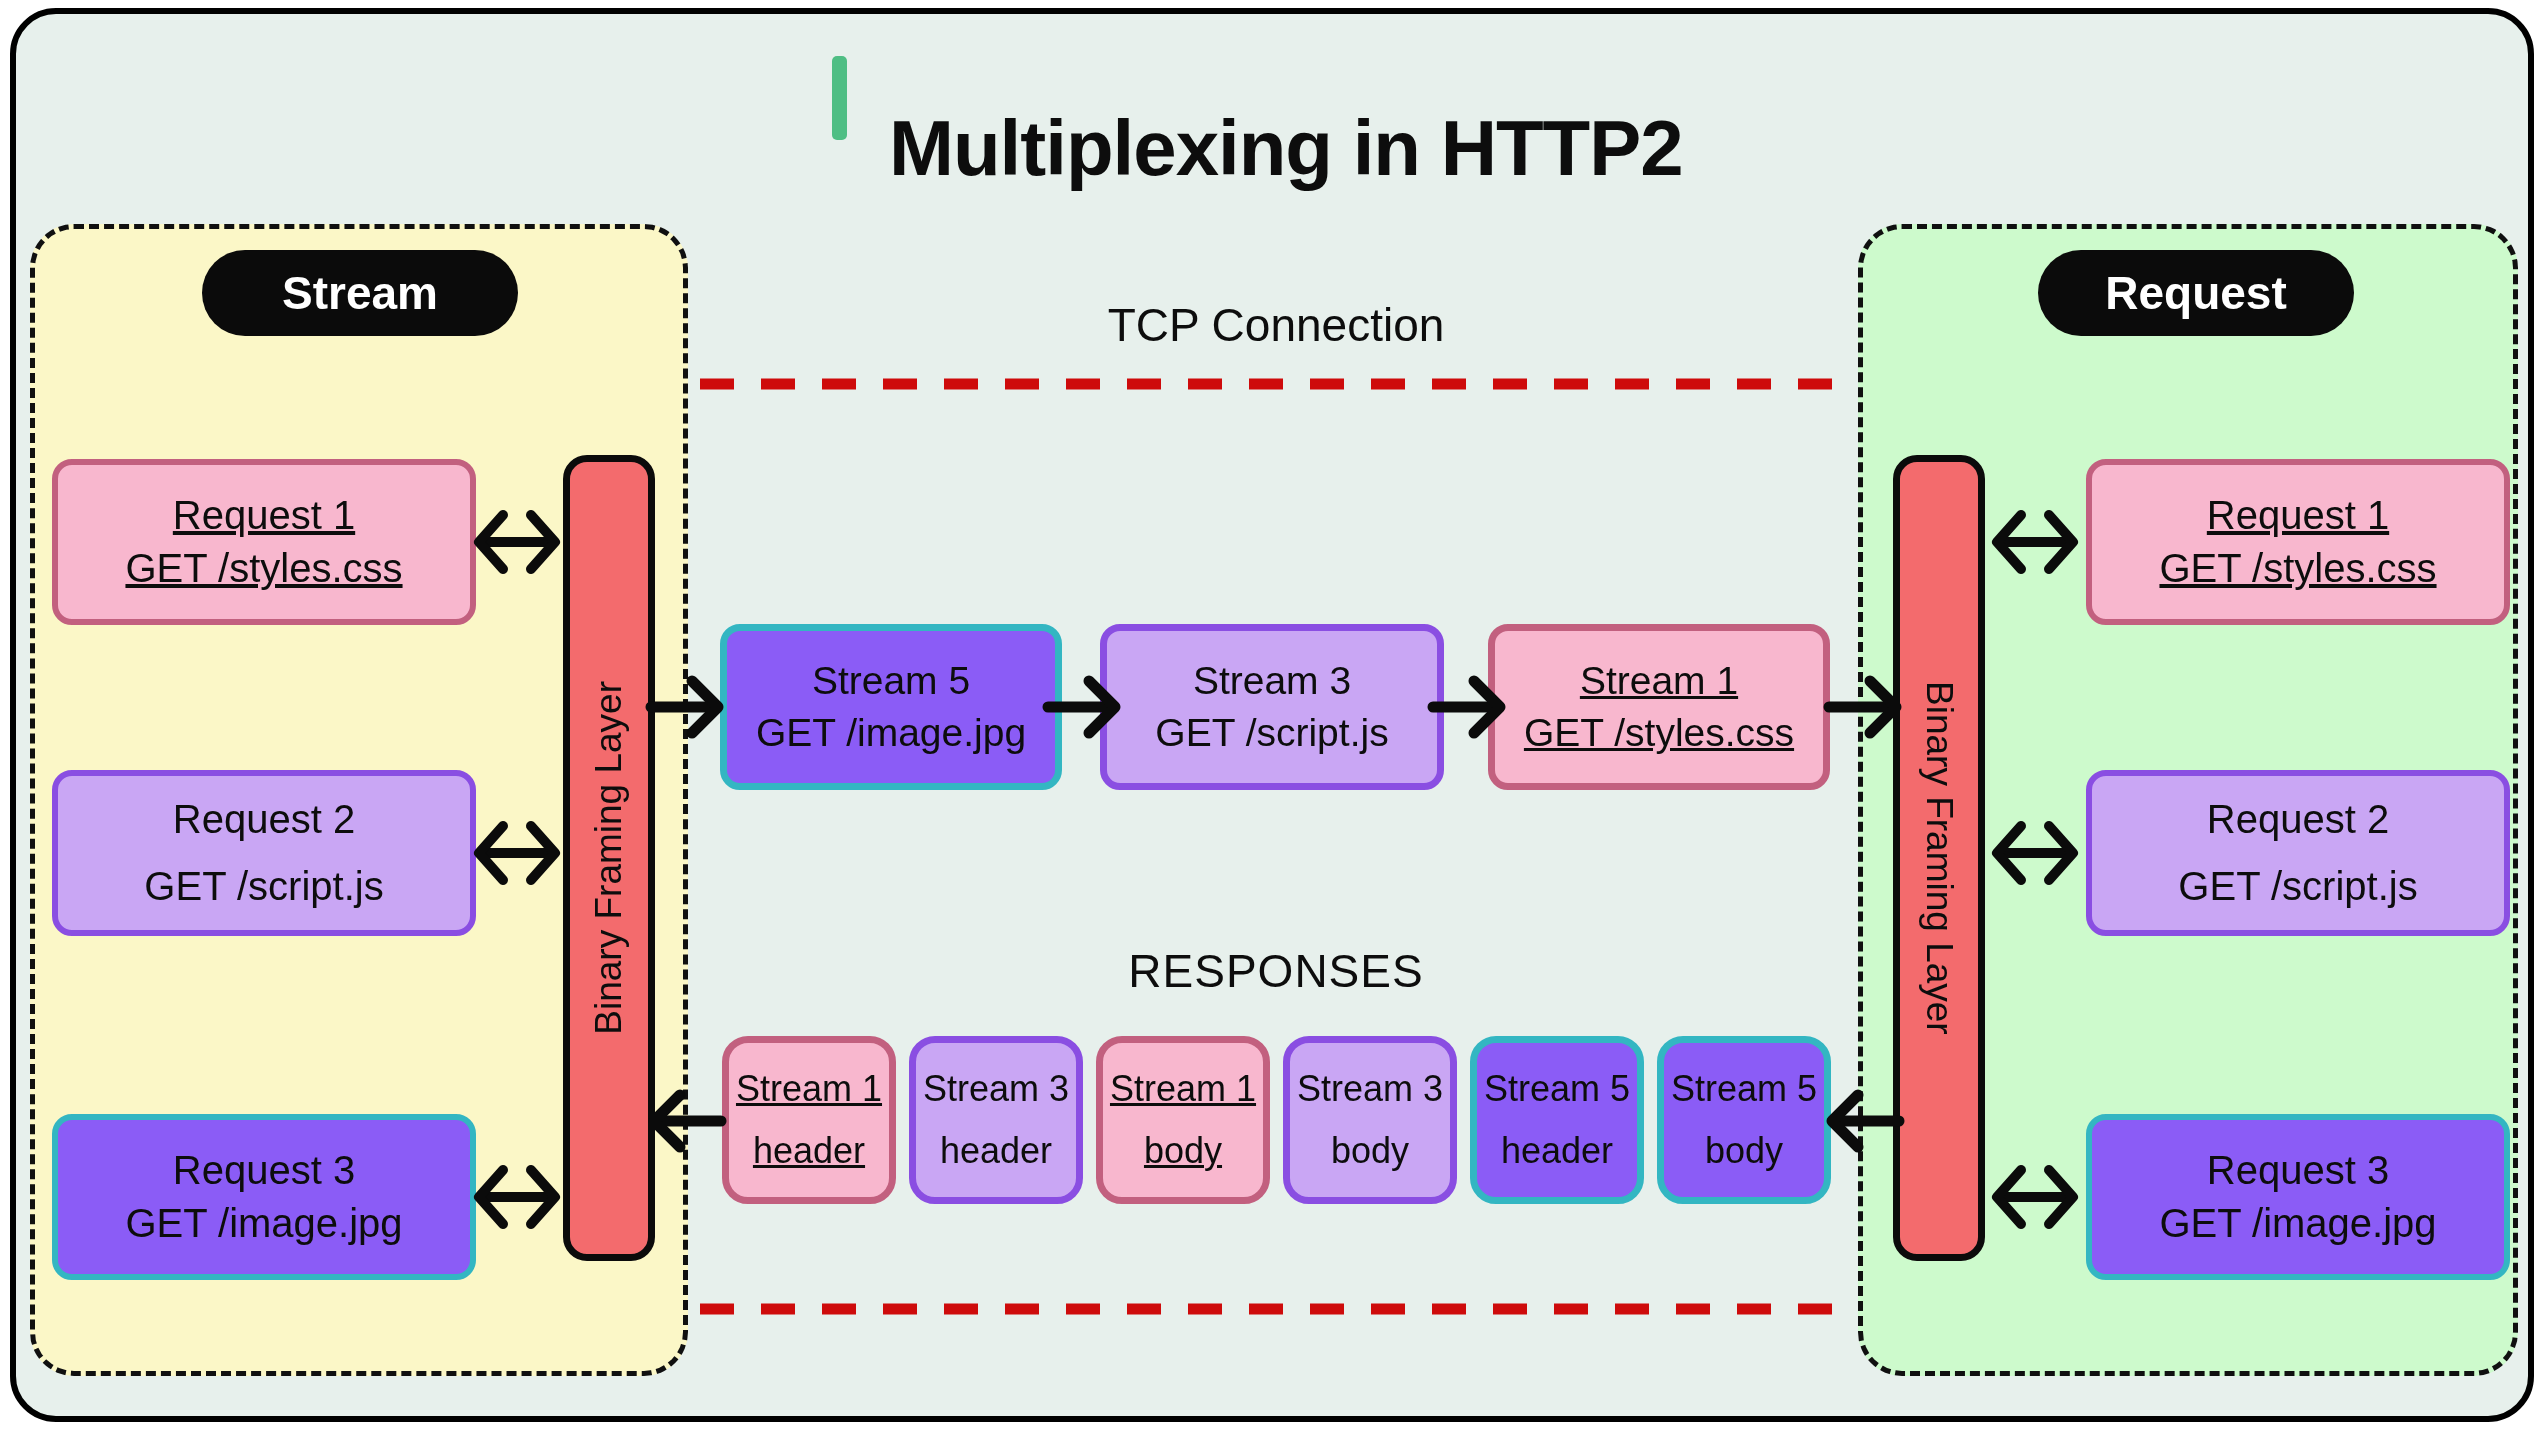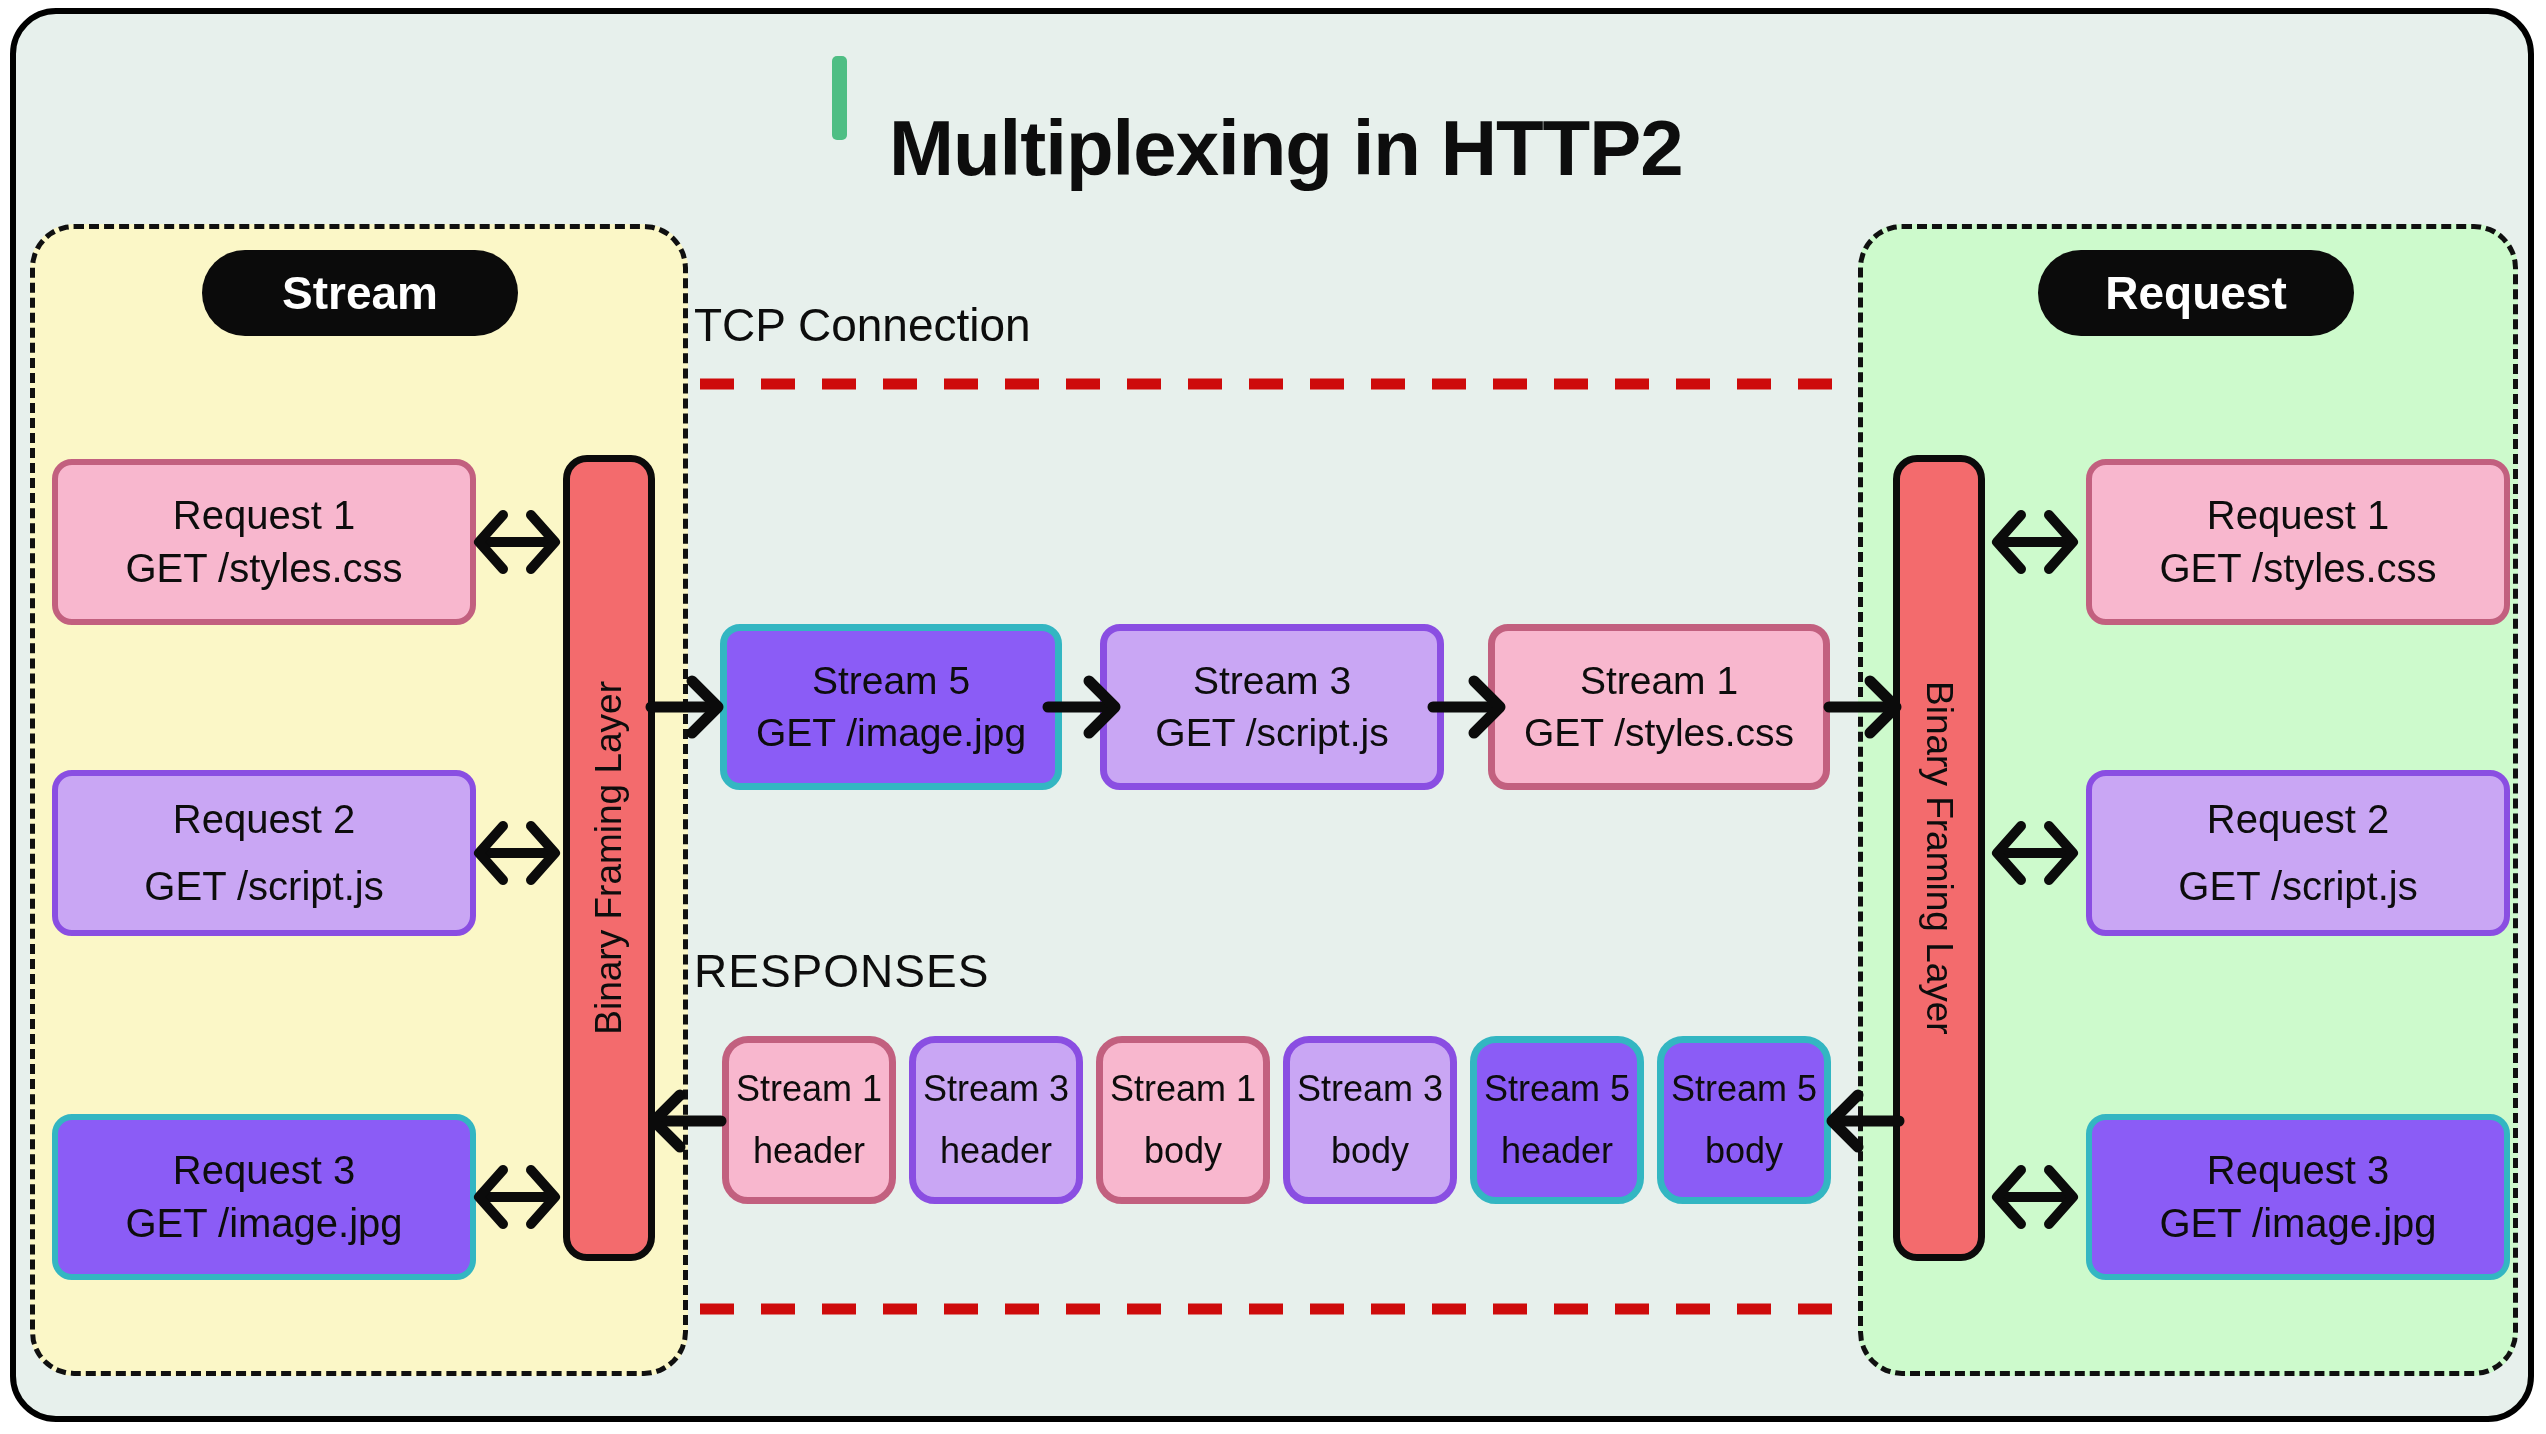--- a/index.html
+++ b/index.html
@@ -21,42 +21,42 @@
   .panel.client{left:30px;background:#fbf7c7;}
   .panel.server{left:1858px;width:660px;background:#cdfacc;}
 
   .pill{top:250px;width:316px;height:86px;border-radius:43px;background:#0b0b0b;display:flex;align-items:center;justify-content:center;}
   .pill span{color:#ffffff;font-size:46px;font-weight:700;}
   .pill.client-pill{left:202px;}
   .pill.server-pill{left:2038px;}
 
   
   .cbox{display:flex;flex-direction:column;align-items:center;justify-content:center;text-align:center;}
-  .pink  {background:#f8b7ce;border:6px solid #c2607f;}
+  .pink  {background:#f8b7ce;border:6px solid #c2607f;text-decoration:underline;}
   .purple{background:#c9a6f4;border:6px solid #8a4ee2;}
   .cyan  {background:#8b5cf6;border:6px solid #33b6c2;}
 
   .reqbox{width:424px;height:166px;border-radius:20px;font-size:40px;line-height:53px;font-weight:500;}
   .reqbox.l{left:52px;} .reqbox.r{left:2086px;}
   .row1{top:459px;} .row2{top:770px;gap:14px;} .row3{top:1114px;}
 
   .streambox{top:624px;height:166px;border-radius:20px;border-width:7px;font-size:39px;line-height:52px;font-weight:500;}
 
   .framebox{top:1036px;width:174px;height:168px;border-radius:26px;border-width:7px;
             font-size:36px;font-weight:500;justify-content:space-evenly;padding:6px 0;}
 
   
   .bfl{top:455px;width:92px;height:806px;background:#f36b6d;border:7px solid #0b0b0b;border-radius:24px;
        display:flex;align-items:center;justify-content:center;}
   .bfl.left{left:563px;} .bfl.right{left:1893px;}
   .vtext{font-size:37px;font-weight:500;white-space:nowrap;writing-mode:vertical-rl;}
   .vtext.up{transform:rotate(180deg);}
 
   
-  .midlabel{left:694px;width:1164px;text-align:left;font-size:46px;font-weight:500;white-space:nowrap;}
+  .midlabel{left:694px;width:1164px;text-align:center;font-size:46px;font-weight:500;white-space:nowrap;}
   .tcp-label{top:298px;}
   .req-label{top:520px;letter-spacing:1px;}
   .res-label{top:944px;letter-spacing:1px;}
 
   svg.overlay{position:absolute;left:0;top:0;width:2546px;height:1434px;pointer-events:none;}
 </style>
 </head>
 <body>
 
 <div id="canvas">

